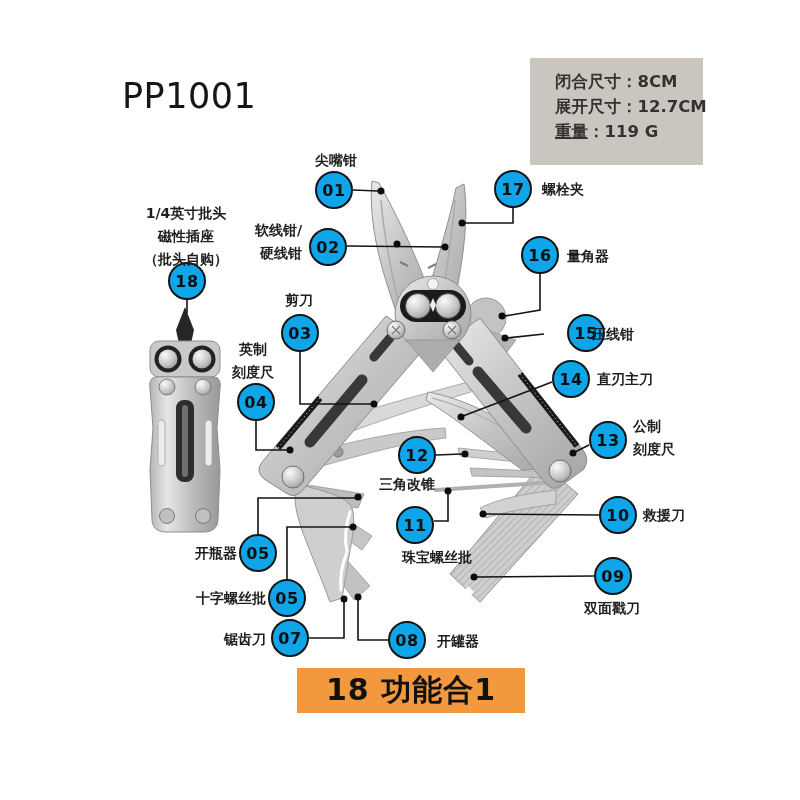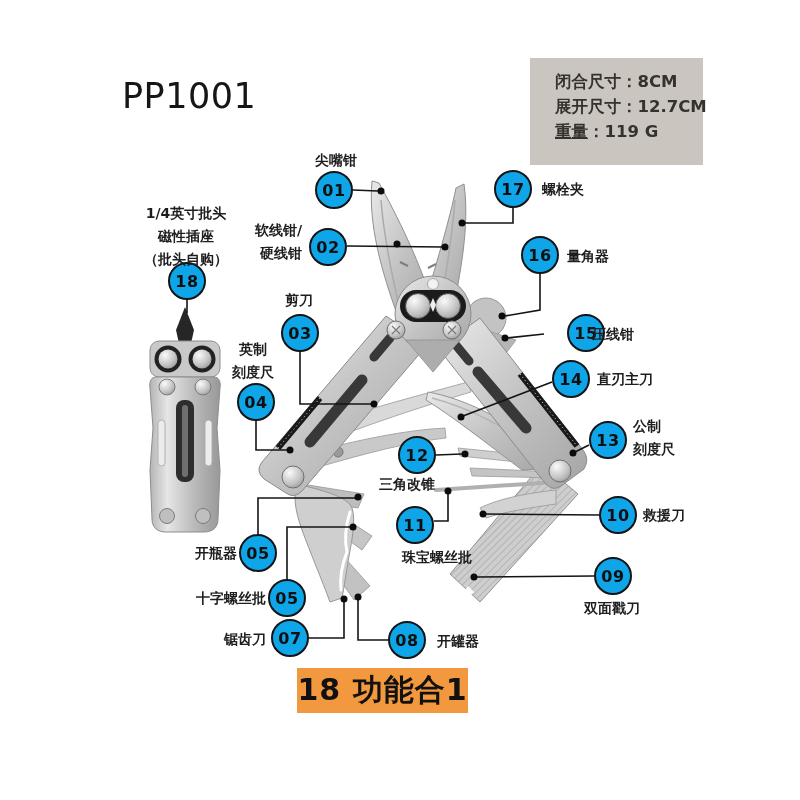--- a/index.html
+++ b/index.html
@@ -15,21 +15,21 @@
   .co-circle{position:absolute;width:38px;height:38px;border:2.5px solid #141414;border-radius:50%;
              background:#0ea5e9;transform:translate(-50%,-50%);display:flex;align-items:center;
              justify-content:center;font-weight:bold;font-size:16px;letter-spacing:.5px;color:#101010;
              box-sizing:border-box;}
   .co-label{position:absolute;font-size:14px;font-weight:600;color:#1e1e1e;line-height:23px;
             white-space:pre-line;transform:translate(-50%,-50%);text-align:center;}
   .co-label.left{transform:translate(0,-50%);text-align:left;}
   .co-label.right{transform:translate(-100%,-50%);text-align:right;}
   .leader{fill:none;stroke:#141414;stroke-width:1.6;}
   .dot{fill:#0c0c0c;}
-  .banner{position:absolute;left:297px;top:668px;width:171px;height:45px;display:flex;
+  .banner{position:absolute;left:297px;top:668px;width:228px;height:45px;display:flex;
           align-items:center;justify-content:center;font-size:30px;font-weight:bold;
           letter-spacing:1px;color:#111111;background:#f2983f;}
 </style>
 </head>
 <body>
 
 <div class="stage">
 
   <svg class="layer" width="800" height="800" viewBox="0 0 800 800">
     <defs>

